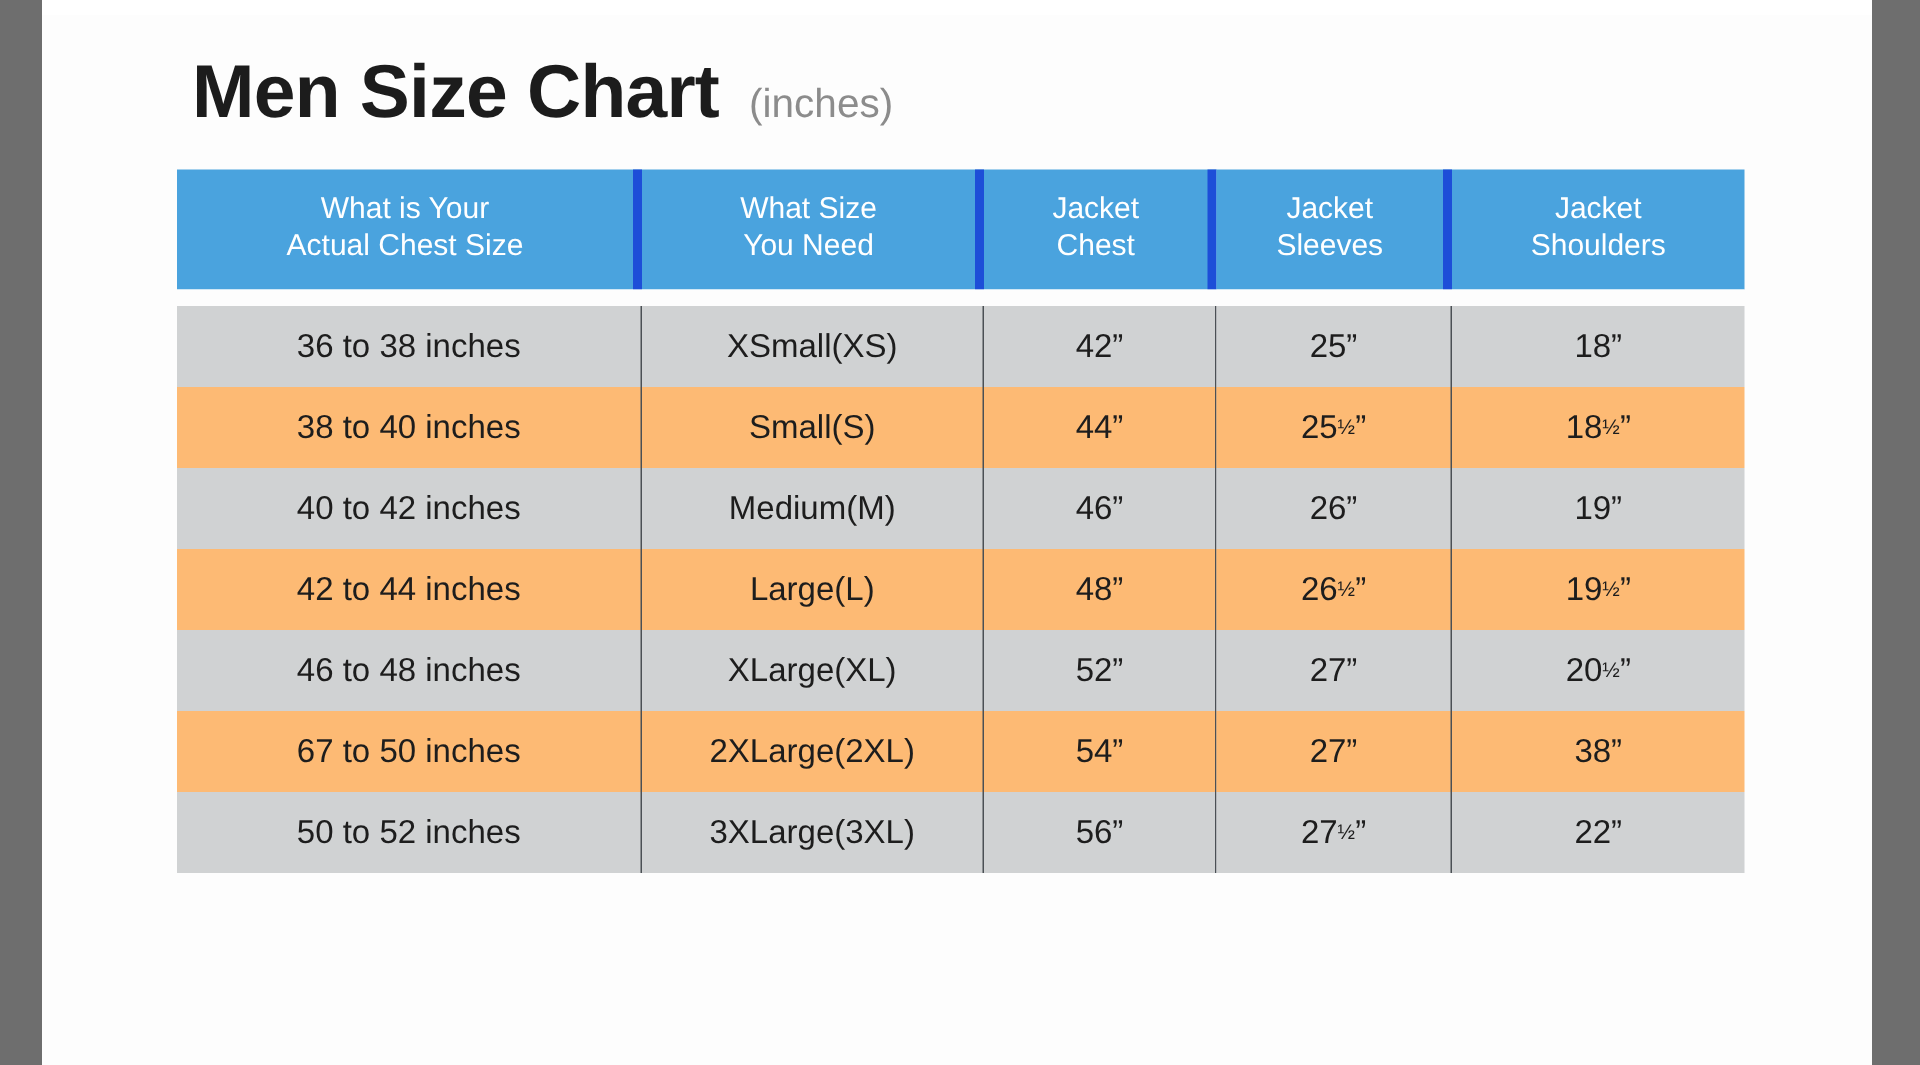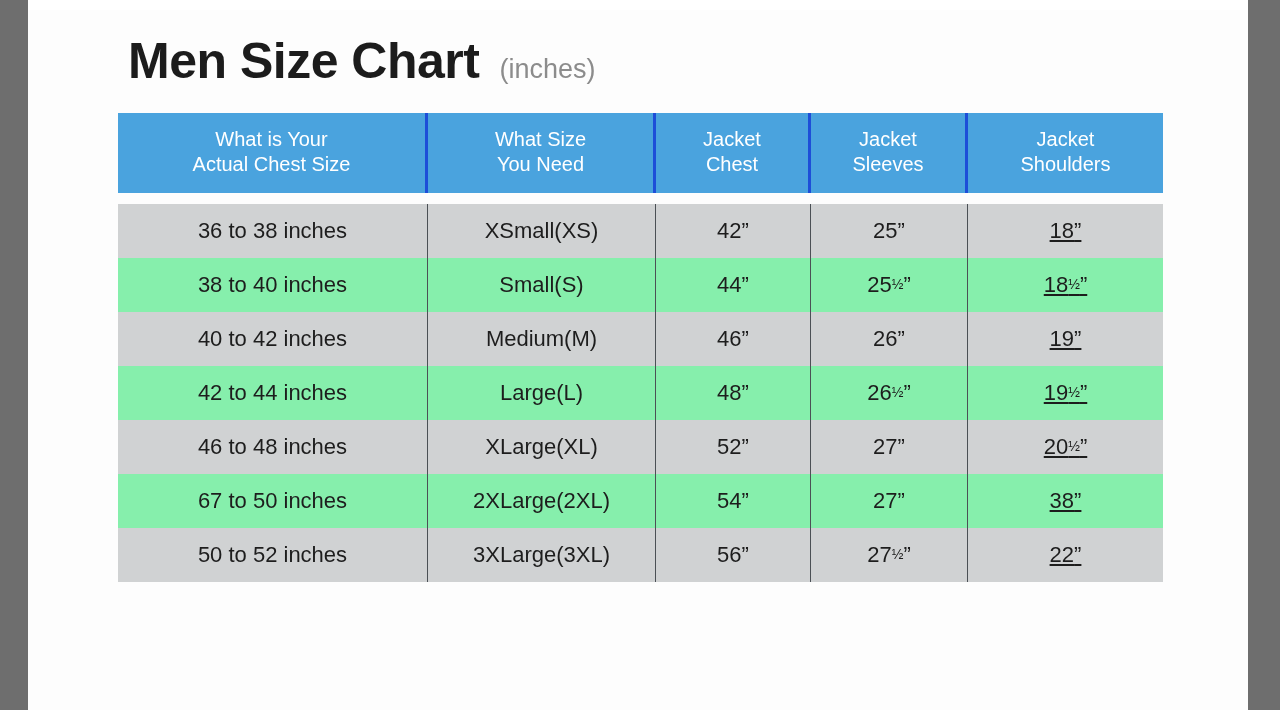--- a/index.html
+++ b/index.html
@@ -80,21 +80,21 @@
   .size-table thead th {
     background: #4aa3de;
     color: #ffffff;
     font-size: 20px;
     font-weight: 400;
     line-height: 1.25;
     text-align: center;
     padding: 14px 6px 16px;
     height: 72px;
     vertical-align: middle;
-    border-right: 3px solid #1d4ed8;
+    border-right: 6px solid #1d4ed8;
   }
   .size-table thead th:last-child { border-right: none; }
   .size-table thead th .hl { display: block; }
 
   
   .size-table tbody tr.spacer td {
     height: 11px;
     padding: 0;
     background: #fdfdfd;
     border: none;
@@ -103,24 +103,24 @@
   
   .size-table tbody td {
     font-size: 22px;
     color: #1d1d1d;
     text-align: center;
     height: 54px;
     vertical-align: middle;
     padding: 0 4px;
     border-right: 1.5px solid #4b5055;
   }
-  .size-table tbody td:last-child { border-right: none; text-decoration: underline; }
+  .size-table tbody td:last-child { border-right: none; }
 
   .size-table tbody tr.shade td { background: #d0d2d3; }
-  .size-table tbody tr.plain td { background: #86efac; }
+  .size-table tbody tr.plain td { background: #fdba74; }
 
   .frac {
     font-size: 14px;
     vertical-align: 0.18em;
     letter-spacing: 0;
   }
 </style>
 </head>
 <body>
 

